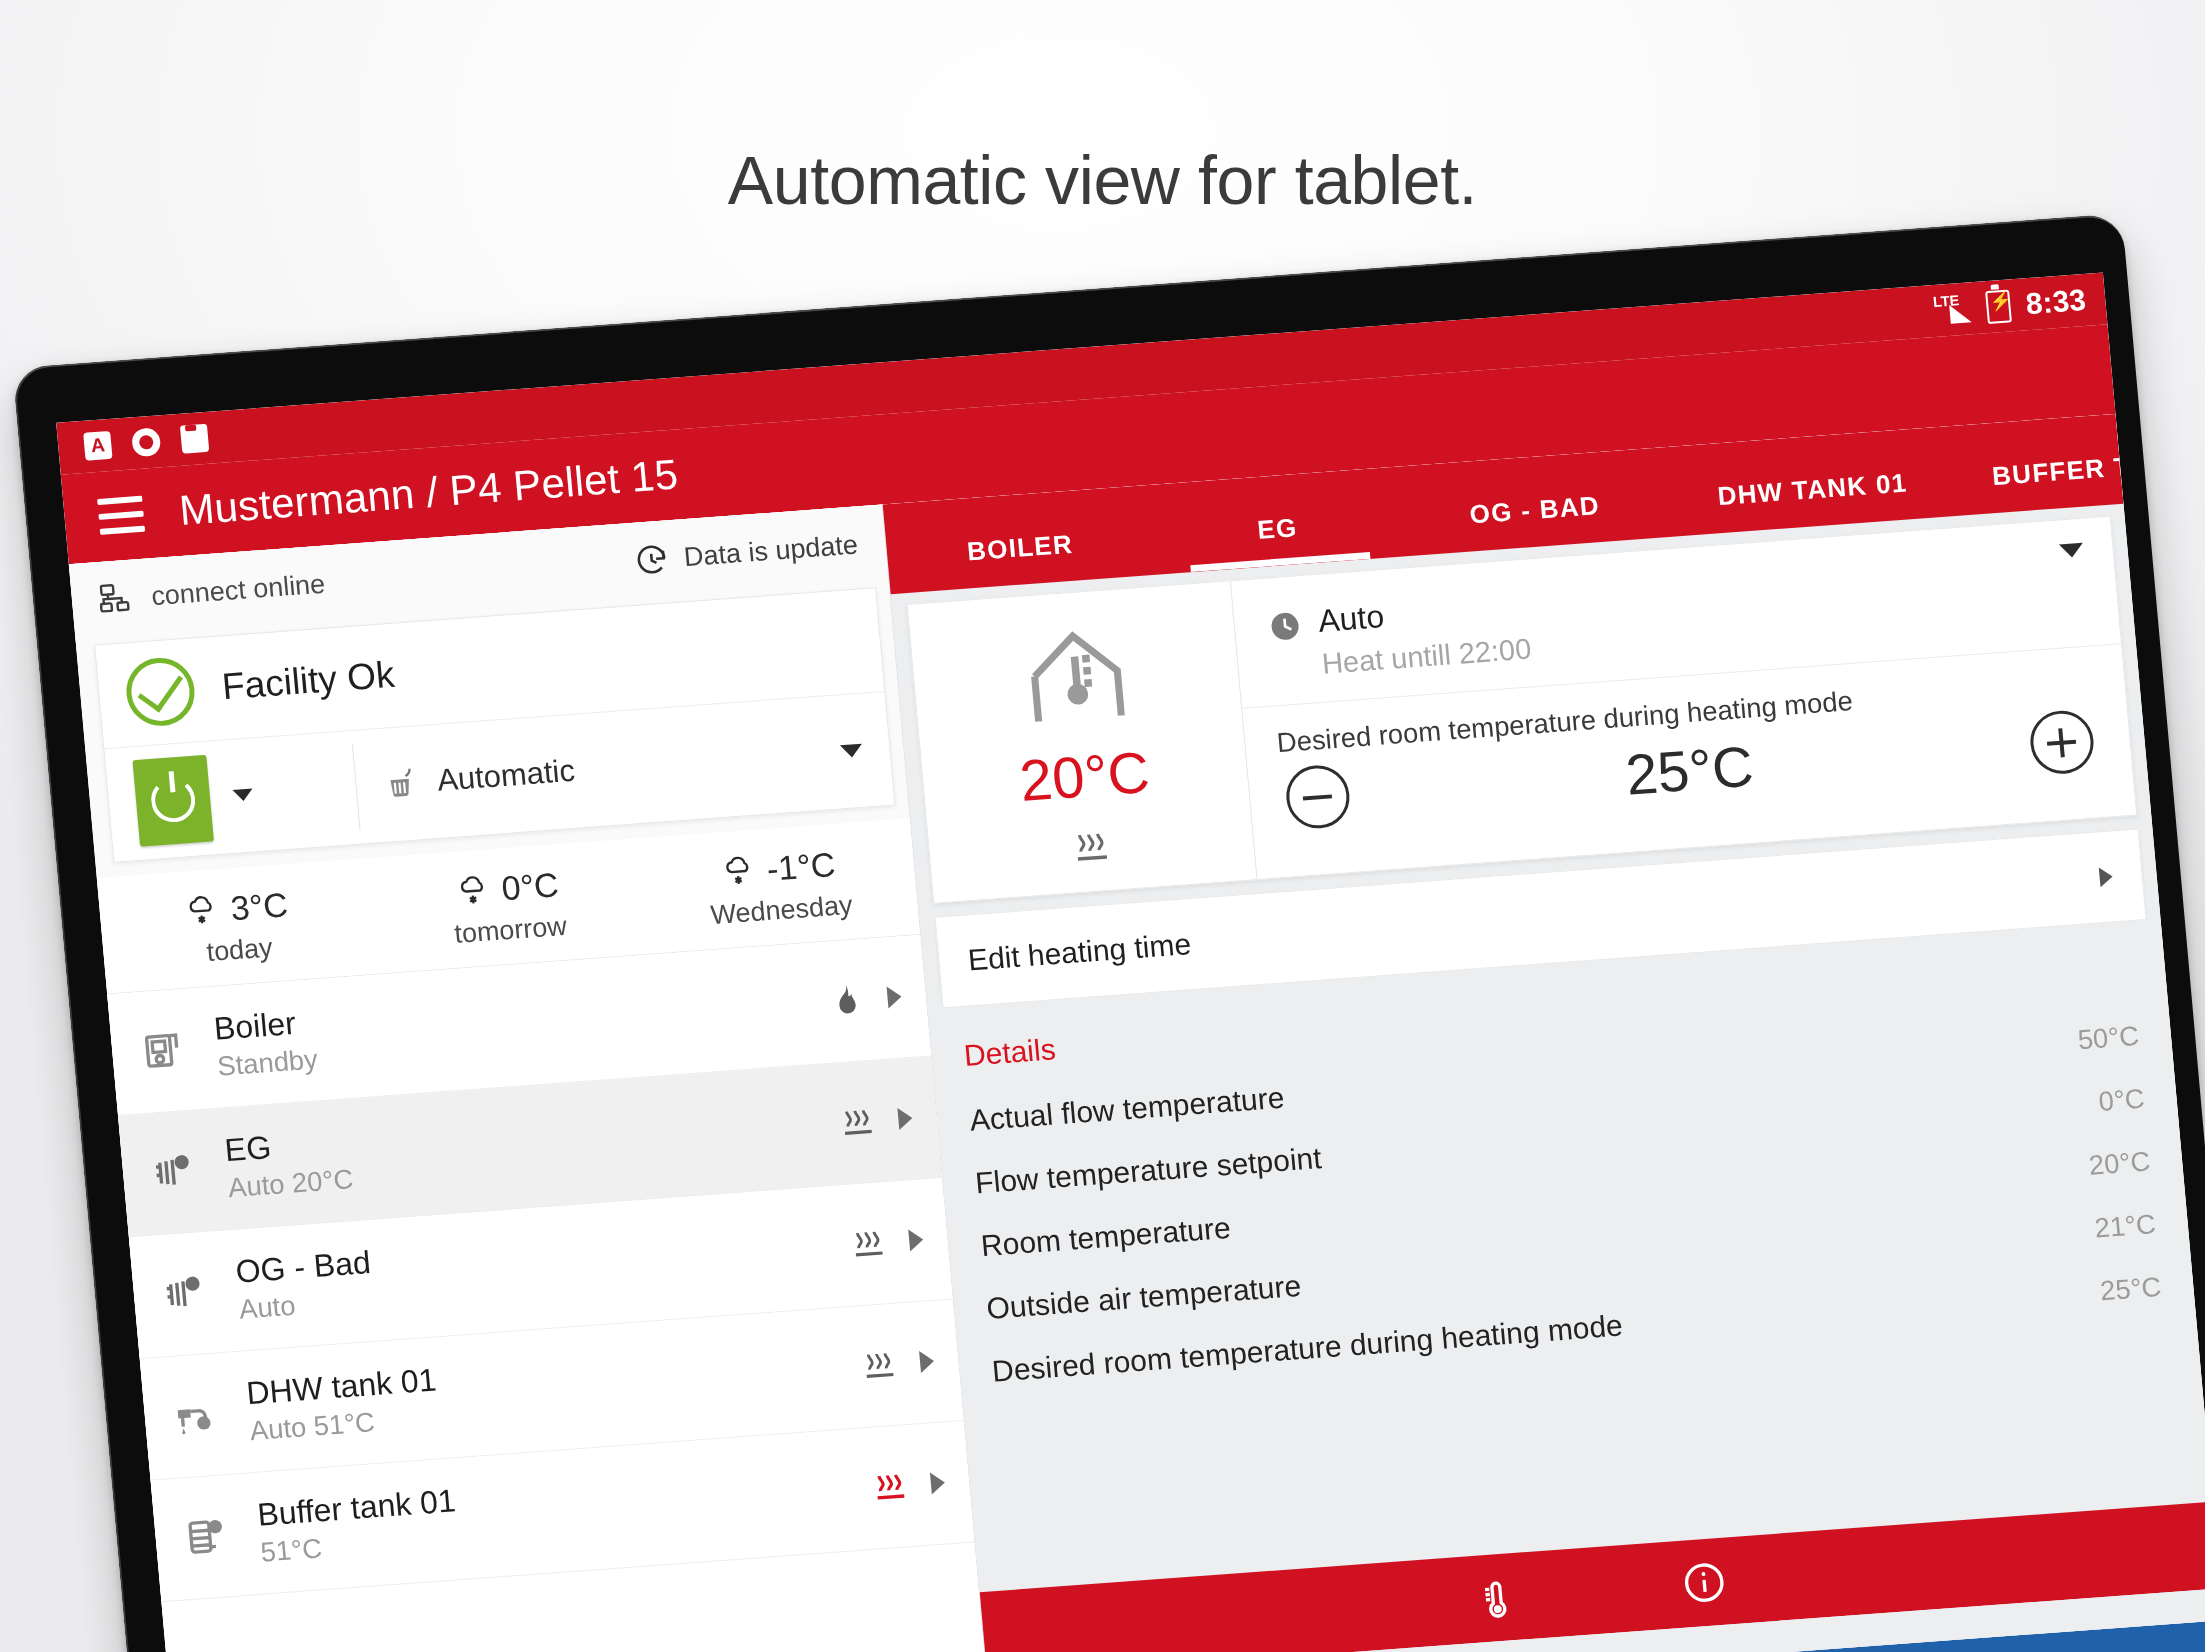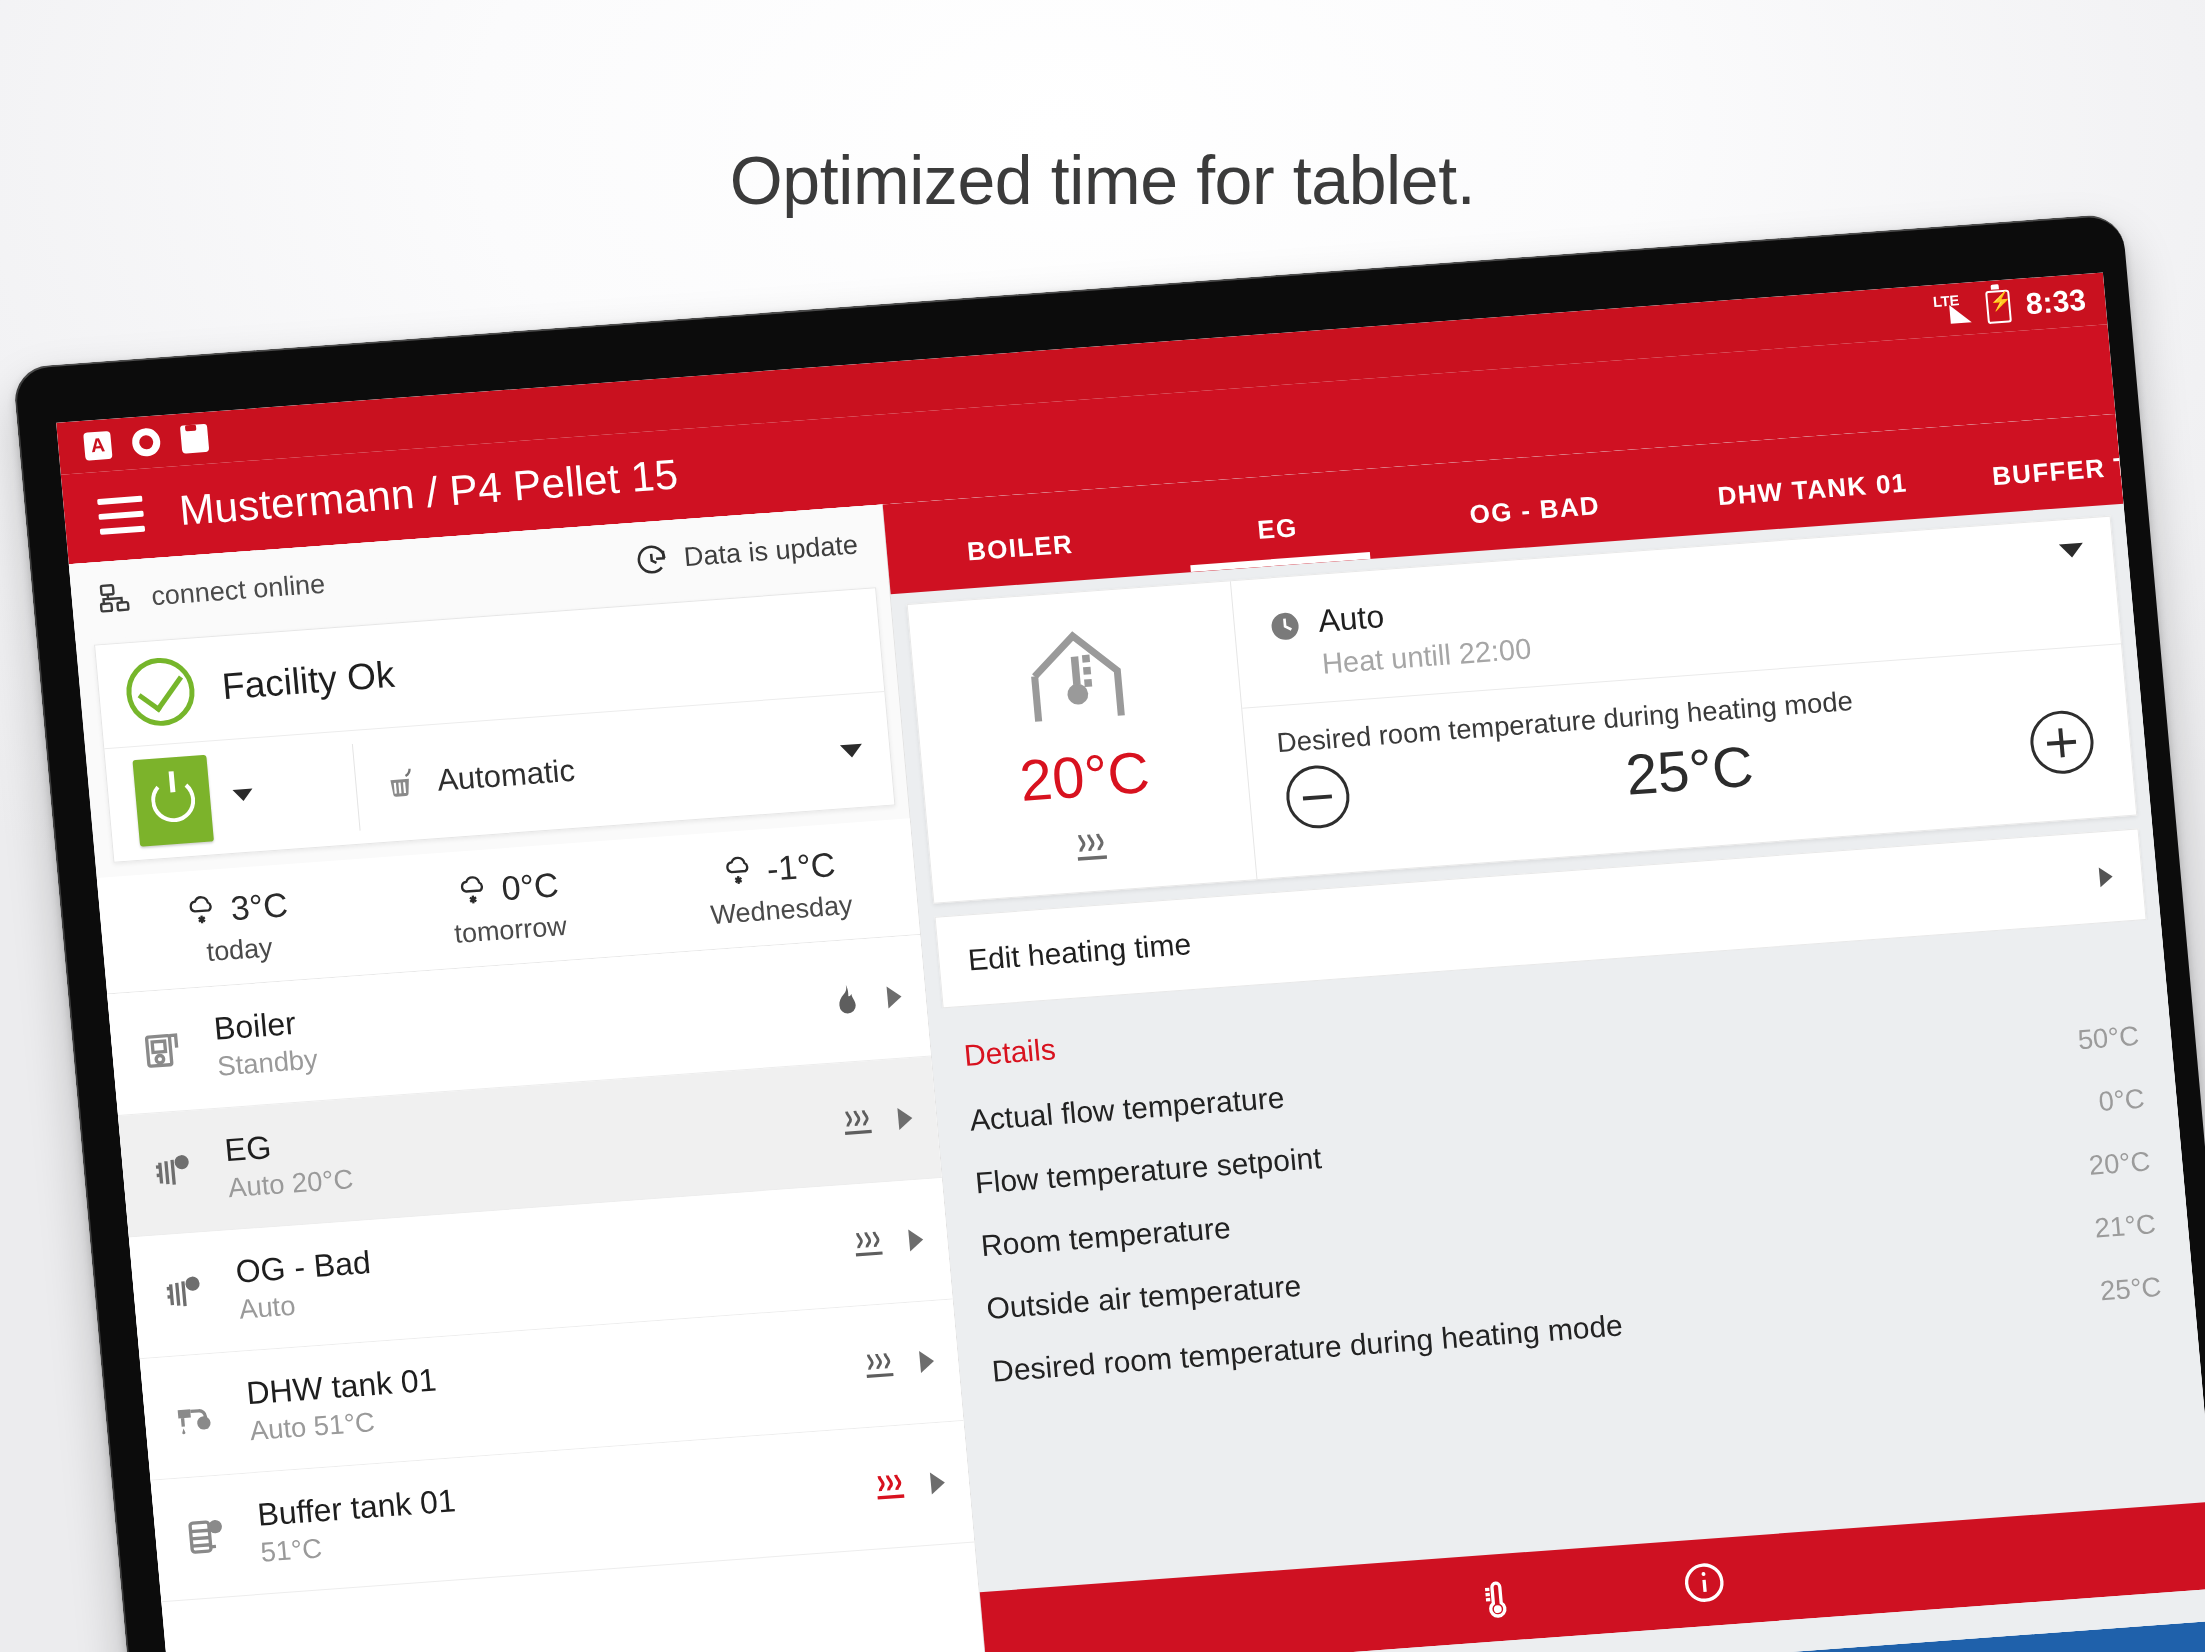--- a/index.html
+++ b/index.html
@@ -193,21 +193,21 @@
   
   .navbar{
     height:121px;background:#1f61ab;display:flex;align-items:center;justify-content:center;gap:186px;
   }
 
   svg{display:block;}
 </style>
 </head>
 <body>
 
-<div class="headline">Optimized time for tablet.</div>
+<div class="headline">Automatic view for tablet.</div>
 
 <div class="tablet-wrap">
   <div class="tablet-body"></div>
 
   <div class="screen">
 
     <div class="statusbar">
       <div class="left">
         <span class="sicon badge">A</span>
         <span class="sicon rec"></span>

